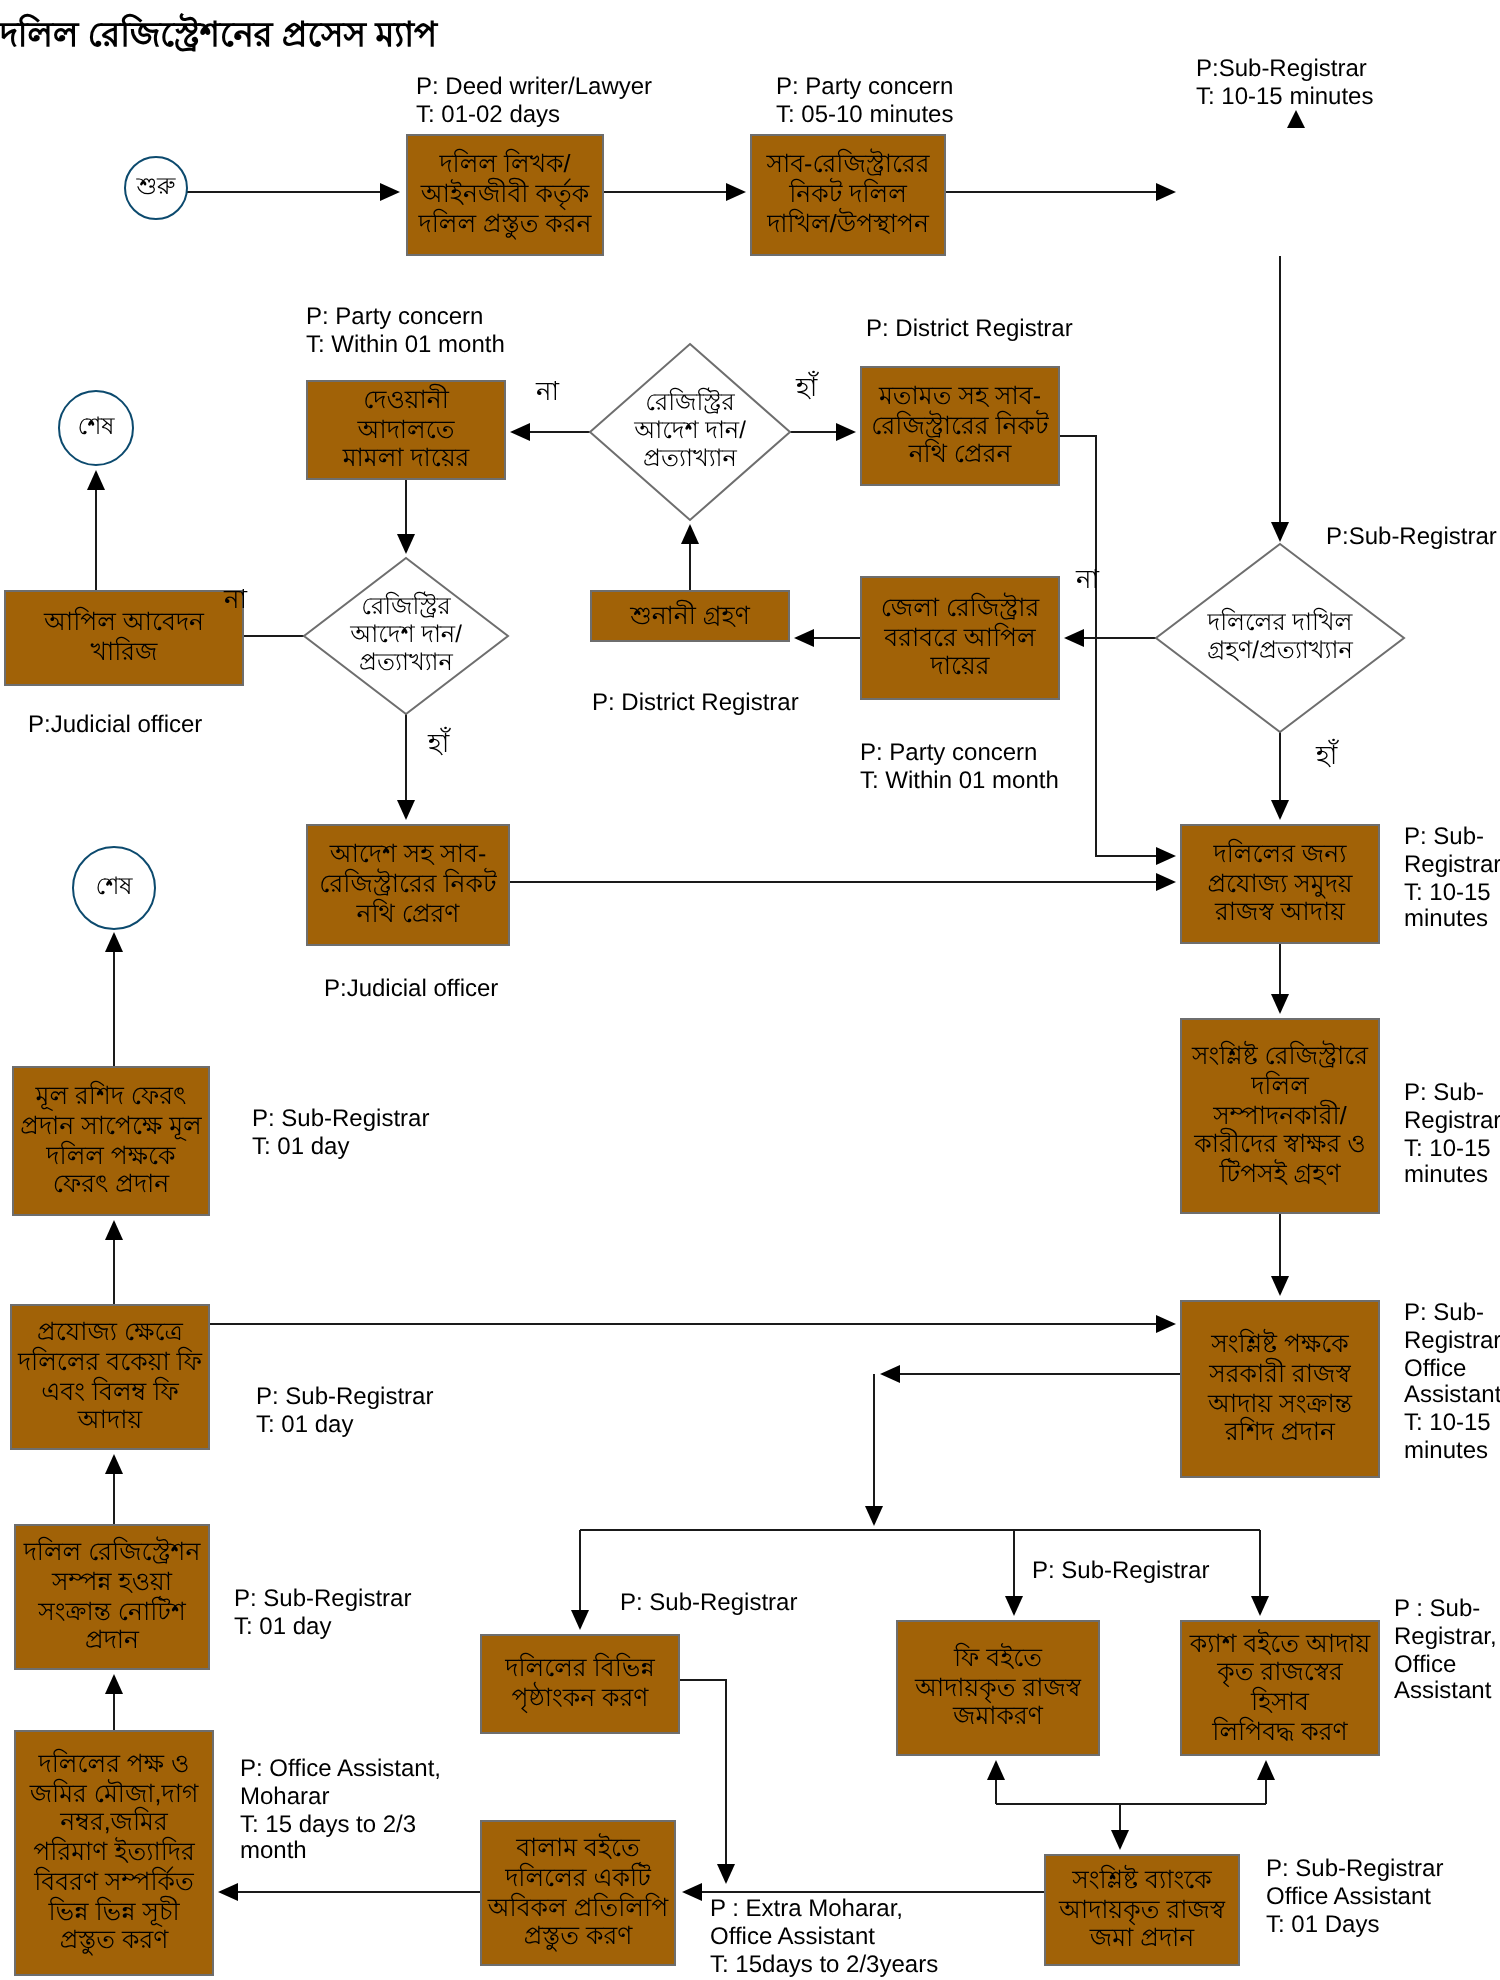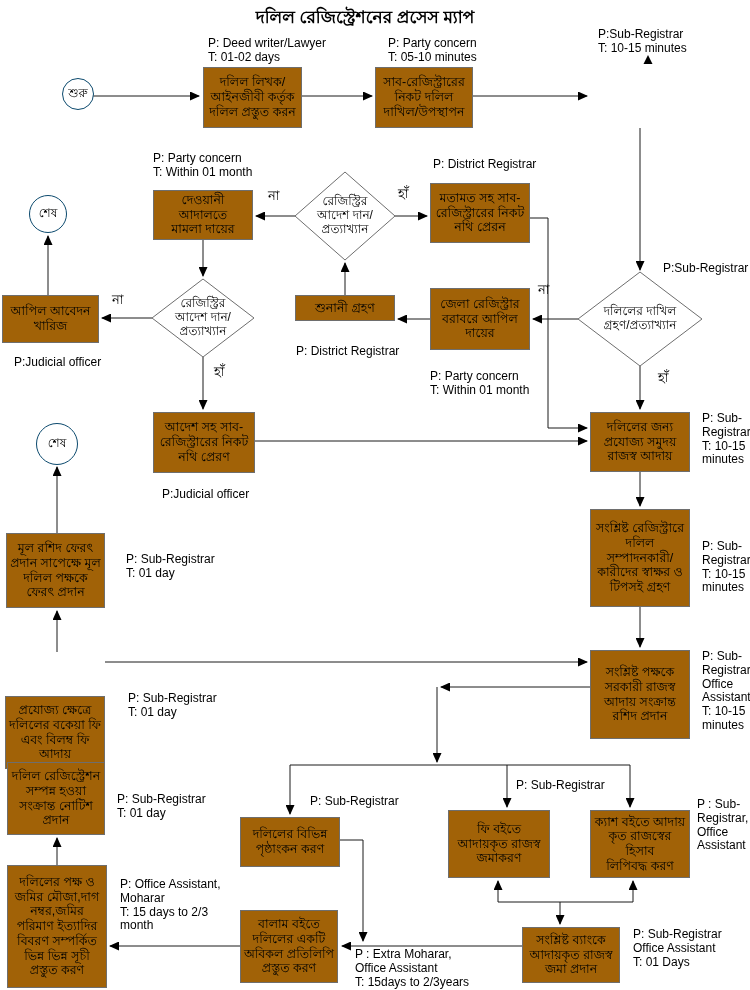--- a/index.html
+++ b/index.html
@@ -1,20 +1,20 @@
 <!DOCTYPE html>
 <html><head>
 <meta charset="utf-8">
 <style>
   html,body{margin:0;padding:0;background:#fff;}
   #canvas{position:relative;width:750px;height:990px;background:#fff;overflow:hidden;
           font-family:"Liberation Sans", sans-serif;color:#000;}
   #wires{position:absolute;left:0;top:0;width:750px;height:990px;}
-  .title{position:absolute;left:0;top:4px;width:638px;text-align:center;
-         font-size:17px;font-weight:bold;white-space:pre-line;margin-left:46px;}
+  .title{position:absolute;left:0;top:4px;width:638px;text-align:left;
+         font-size:17px;font-weight:bold;white-space:pre-line;}
   .box{position:absolute;background:#a16207;border:1px solid #6e6e6e;
        display:flex;align-items:center;justify-content:center;text-align:center;
        font-size:12.5px;line-height:1.18;white-space:pre-line;box-sizing:border-box;padding:2px;}
   .circle{position:absolute;background:#fff;border:1px solid #0c4a6e;border-radius:50%;
           display:flex;align-items:center;justify-content:center;font-size:12px;box-sizing:border-box;}
   .dlabel{position:absolute;display:flex;align-items:center;justify-content:center;text-align:center;
           font-size:12px;line-height:1.15;white-space:pre-line;}
   .ann{position:absolute;font-size:12px;line-height:1.15;white-space:pre-line;text-align:left;}
   .elabel{position:absolute;font-size:13px;}
 </style>
@@ -108,42 +108,42 @@
 দাখিল/উপস্থাপন</div>
   <div class="box" style="left:153px;top:190px;width:100px;height:50px;">দেওয়ানী আদালতে
 মামলা দায়ের</div>
   <div class="box" style="left:430px;top:183px;width:100px;height:60px;">মতামত সহ সাব-
 রেজিস্ট্রারের নিকট
 নথি প্রেরন</div>
   <div class="box" style="left:430px;top:288px;width:100px;height:62px;">জেলা রেজিস্ট্রার
 বরাবরে আপিল
 দায়ের</div>
   <div class="box" style="left:295px;top:295px;width:100px;height:26px;">শুনানী গ্রহণ</div>
-  <div class="box" style="left:2px;top:295px;width:97px;height:48px;">আপিল আবেদন
+  <div class="box" style="left:2px;top:295px;width:120px;height:48px;">আপিল আবেদন
 খারিজ</div>
   <div class="box" style="left:153px;top:412px;width:102px;height:61px;">আদেশ সহ সাব-
 রেজিস্ট্রারের নিকট
 নথি প্রেরণ</div>
   <div class="box" style="left:590px;top:412px;width:100px;height:60px;">দলিলের জন্য
 প্রযোজ্য সমুদয়
 রাজস্ব আদায়</div>
   <div class="box" style="left:590px;top:509px;width:100px;height:98px;">সংশ্লিষ্ট রেজিস্ট্রারে
 দলিল
 সম্পাদনকারী/
 কারীদের স্বাক্ষর ও
 টিপসই গ্রহণ</div>
   <div class="box" style="left:590px;top:650px;width:100px;height:89px;">সংশ্লিষ্ট পক্ষকে
 সরকারী রাজস্ব
 আদায় সংক্রান্ত
 রশিদ প্রদান</div>
   <div class="box" style="left:6px;top:533px;width:99px;height:75px;">মূল রশিদ ফেরৎ
 প্রদান সাপেক্ষে মূল
 দলিল পক্ষকে
 ফেরৎ প্রদান</div>
-  <div class="box" style="left:5px;top:652px;width:100px;height:73px;margin-top:44px;">প্রযোজ্য ক্ষেত্রে
+  <div class="box" style="left:5px;top:652px;width:100px;height:73px;">প্রযোজ্য ক্ষেত্রে
 দলিলের বকেয়া ফি
 এবং বিলম্ব ফি
 আদায়</div>
   <div class="box" style="left:7px;top:762px;width:98px;height:73px;">দলিল রেজিস্ট্রেশন
 সম্পন্ন হওয়া
 সংক্রান্ত নোটিশ
 প্রদান</div>
   <div class="box" style="left:7px;top:865px;width:100px;height:123px;">দলিলের পক্ষ ও
 জমির মৌজা,দাগ
 নম্বর,জমির

